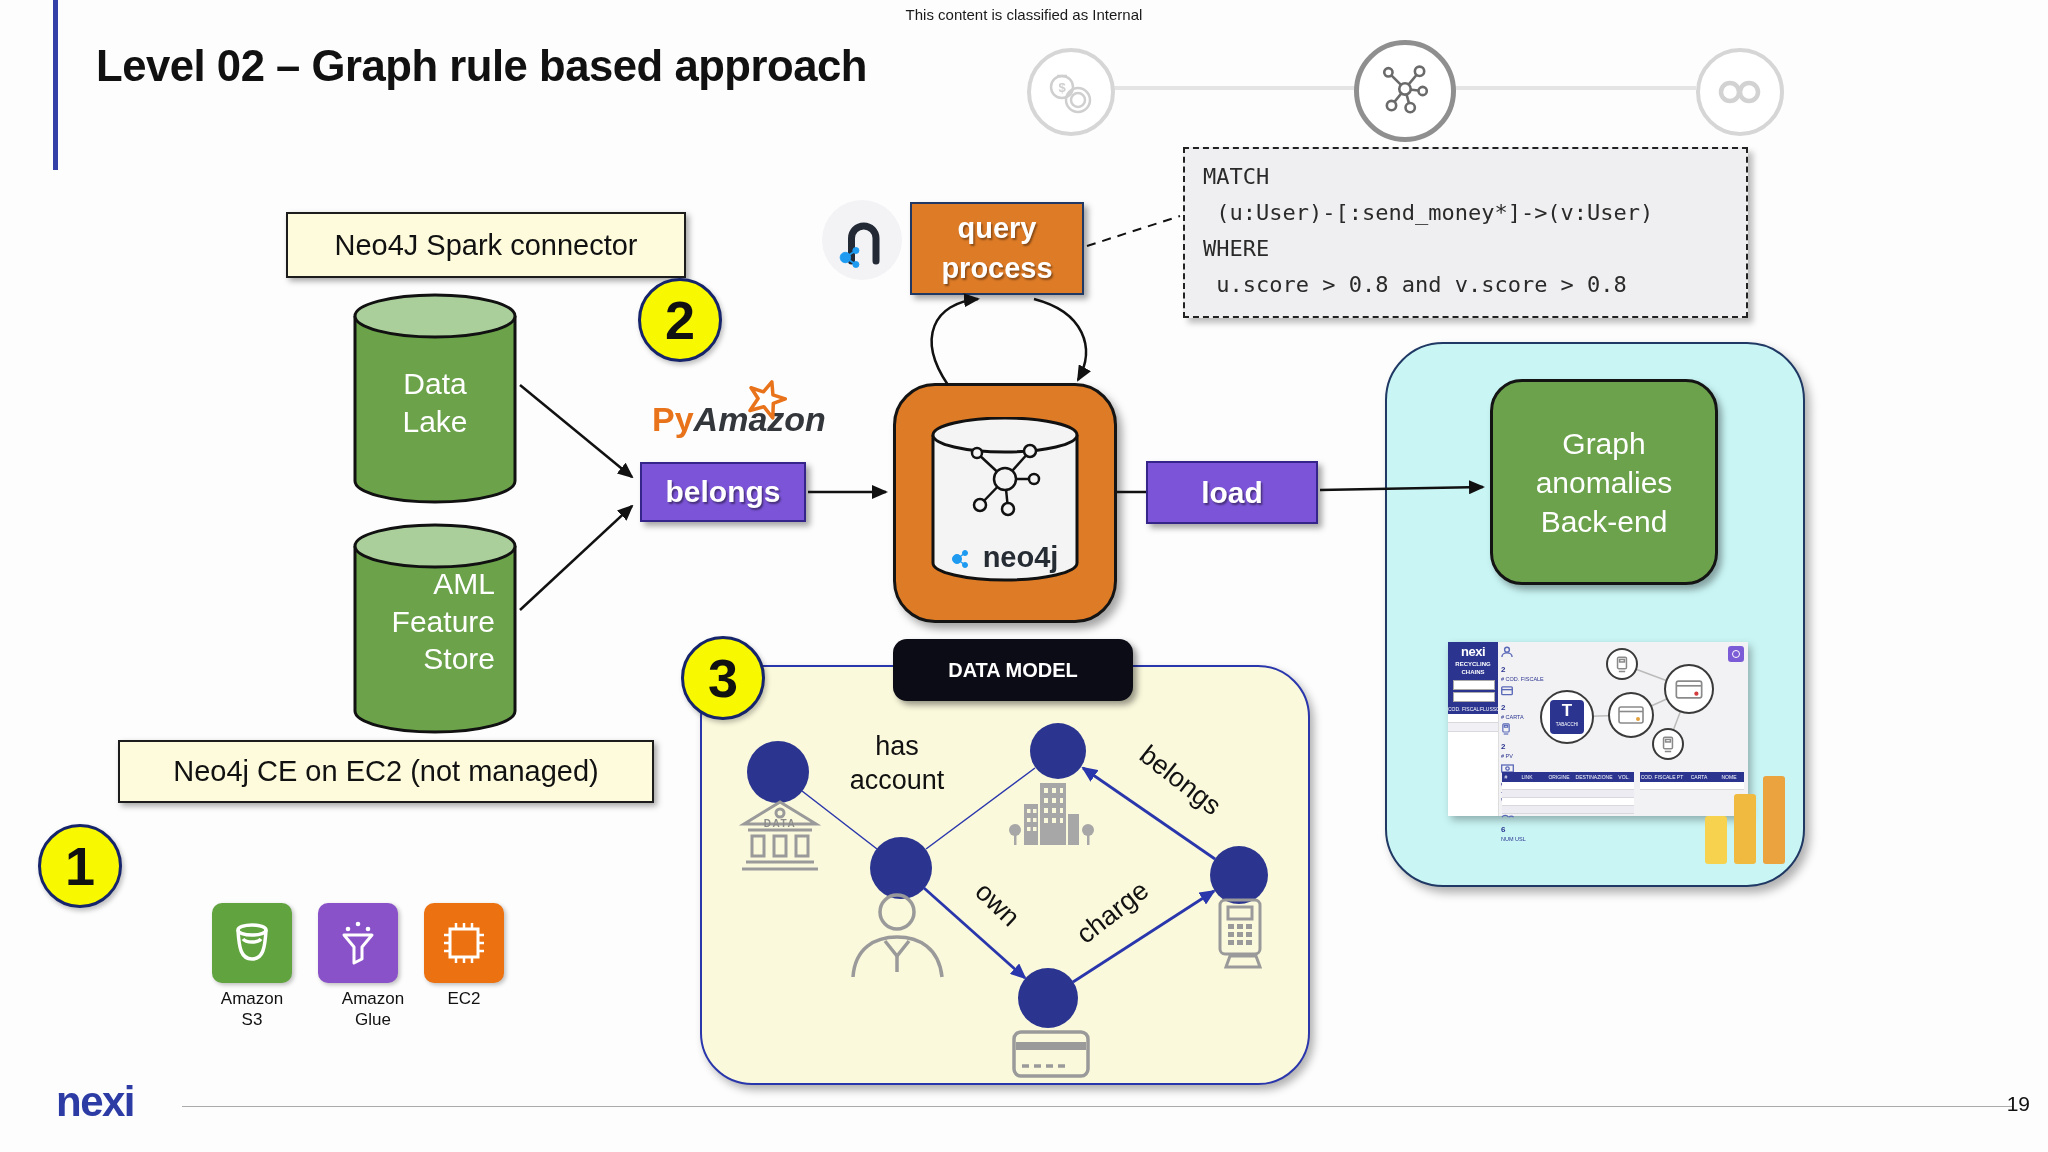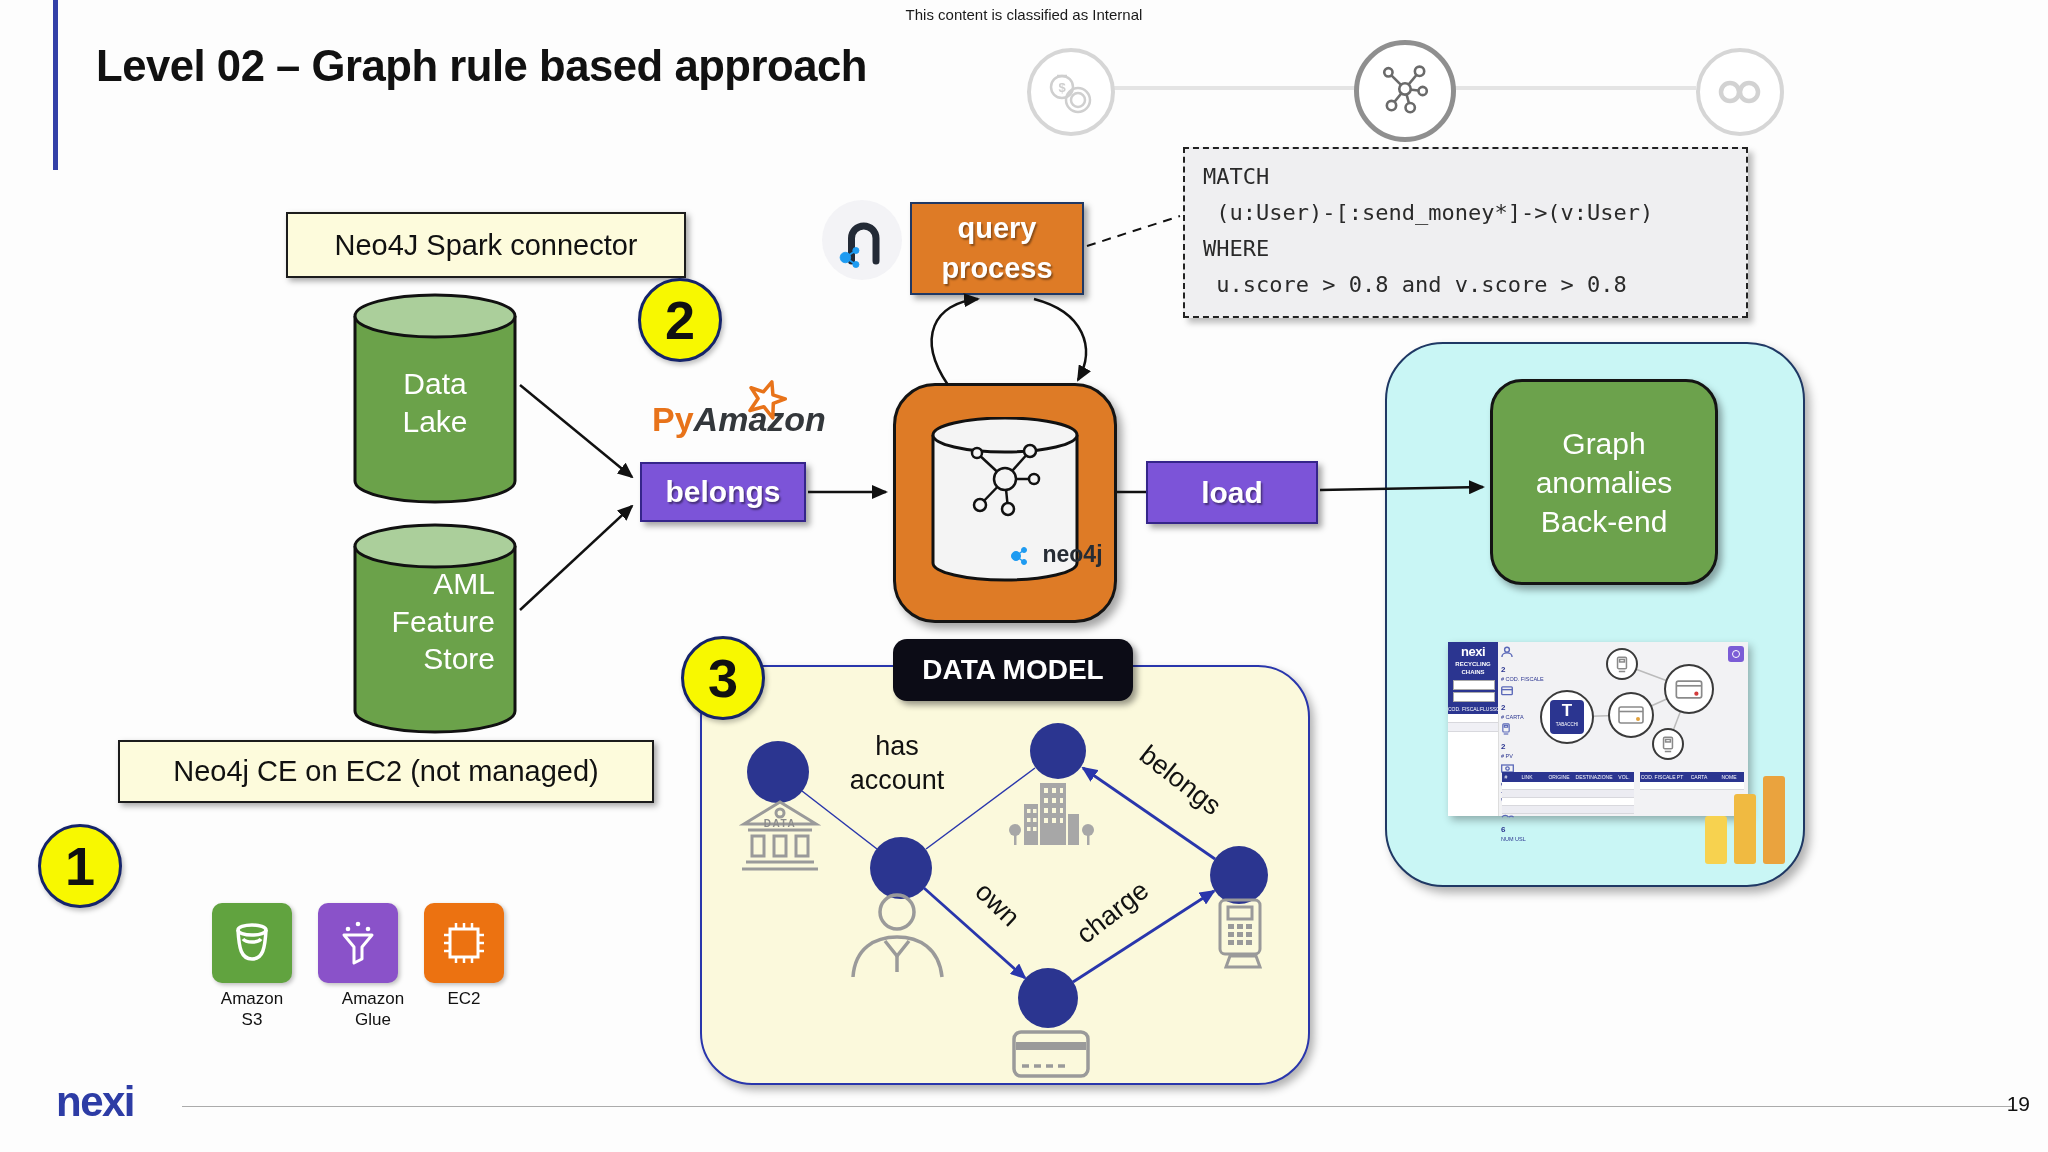--- a/index.html
+++ b/index.html
@@ -29,22 +29,22 @@
          font-size:54px;font-weight:700;color:#111;box-shadow:2px 3px 5px rgba(0,0,0,.25);z-index:5;box-sizing:border-box;}
   
   .pbtn{background:#7c54d8;border:2px solid #35258a;color:#fff;font-weight:700;font-size:30px;
         box-shadow:4px 4px 6px rgba(0,0,0,.35);text-shadow:1.5px 1.5px 2px rgba(0,0,0,.45);box-sizing:border-box;}
   
   .query-box{left:910px;top:202px;width:174px;height:93px;background:#de7b26;border:2.5px solid #1f3864;
              color:#fff;font-weight:700;font-size:29px;line-height:1.35;box-shadow:4px 4px 6px rgba(0,0,0,.35);
              text-shadow:1.5px 1.5px 2px rgba(0,0,0,.4);box-sizing:border-box;}
   .neo-box{left:893px;top:383px;width:224px;height:240px;background:#de7b26;border:3px solid #141414;
            border-radius:42px;box-shadow:5px 6px 8px rgba(0,0,0,.35);box-sizing:border-box;}
-  .neo-word{left:982px;top:541px;width:150px;display:flex;align-items:center;justify-content:center;gap:15px;
-            font-size:23px;font-weight:600;color:#262c34;}
+  .neo-word{left:930px;top:541px;width:150px;display:flex;align-items:center;justify-content:center;gap:15px;
+            font-size:29px;font-weight:600;color:#262c34;}
   .gray-circle{left:822px;top:200px;width:80px;height:80px;border-radius:50%;background:#f3f3f6;}
   
   .cyl-text{color:#fff;font-size:30px;line-height:1.25;text-align:center;}
   
   .cyan-box{left:1385px;top:342px;width:420px;height:545px;background:#c9f6f5;border:2.5px solid #1f3864;
             border-radius:58px;box-shadow:5px 6px 10px rgba(0,0,0,.3);box-sizing:border-box;}
   .backend-box{left:1490px;top:379px;width:228px;height:206px;background:#6ca24c;border:3px solid #141414;
                border-radius:32px;color:#fff;font-size:30px;line-height:1.3;box-shadow:4px 5px 7px rgba(0,0,0,.35);box-sizing:border-box;}
   .frontend-label{left:1472px;top:826px;width:250px;font-size:38px;color:#14142b;text-align:center;}
   
@@ -60,21 +60,21 @@
   .m-row.alt{background:#ececf2;}
   .stat-val{font-size:8px;font-weight:700;color:#2b3590;}
   .stat-lab{font-size:5.5px;color:#2b3590;line-height:1.2;}
   .gnode{position:absolute;border-radius:50%;background:#fff;border:2px solid #3a3a3a;display:flex;align-items:center;justify-content:center;box-sizing:border-box;}
   
   .pbi-bar{position:absolute;border-radius:3px;}
   
   .dm-box{left:700px;top:665px;width:610px;height:420px;background:#fbf9dc;border:2.5px solid #2936ac;
           border-radius:52px;box-shadow:4px 5px 8px rgba(0,0,0,.3);box-sizing:border-box;z-index:2;}
   .dm-pill{left:893px;top:639px;width:240px;height:62px;background:#0c0c16;border-radius:14px;color:#fff;
-           font-weight:700;font-size:28px;box-shadow:4px 4px 6px rgba(0,0,0,.4);z-index:4;}
+           font-weight:700;font-size:20px;box-shadow:4px 4px 6px rgba(0,0,0,.4);z-index:4;}
   .dmnode{position:absolute;border-radius:50%;background:#2b3590;z-index:3;}
   .edge-label{position:absolute;font-size:27px;color:#111;text-align:center;line-height:1.25;z-index:3;}
   .bank-word{left:738px;top:812px;width:84px;text-align:center;font-size:10px;font-weight:700;color:#8c8c8c;letter-spacing:1.5px;z-index:3;}
   
   .aws-tile{width:80px;height:80px;border-radius:10px;display:flex;align-items:center;justify-content:center;box-shadow:2px 2px 4px rgba(0,0,0,.25);}
   .aws-label{position:absolute;font-size:17px;color:#111;text-align:center;line-height:1.25;}
   
   .footer-logo{left:56px;top:1078px;font-size:42px;font-weight:800;letter-spacing:-1.5px;color:#2d3ca5;}
   .footer-line{left:182px;top:1106px;width:1830px;border-top:1.5px solid #ababab;}
   .page-num{left:1950px;top:1092px;width:80px;text-align:right;font-size:21px;color:#111;}

